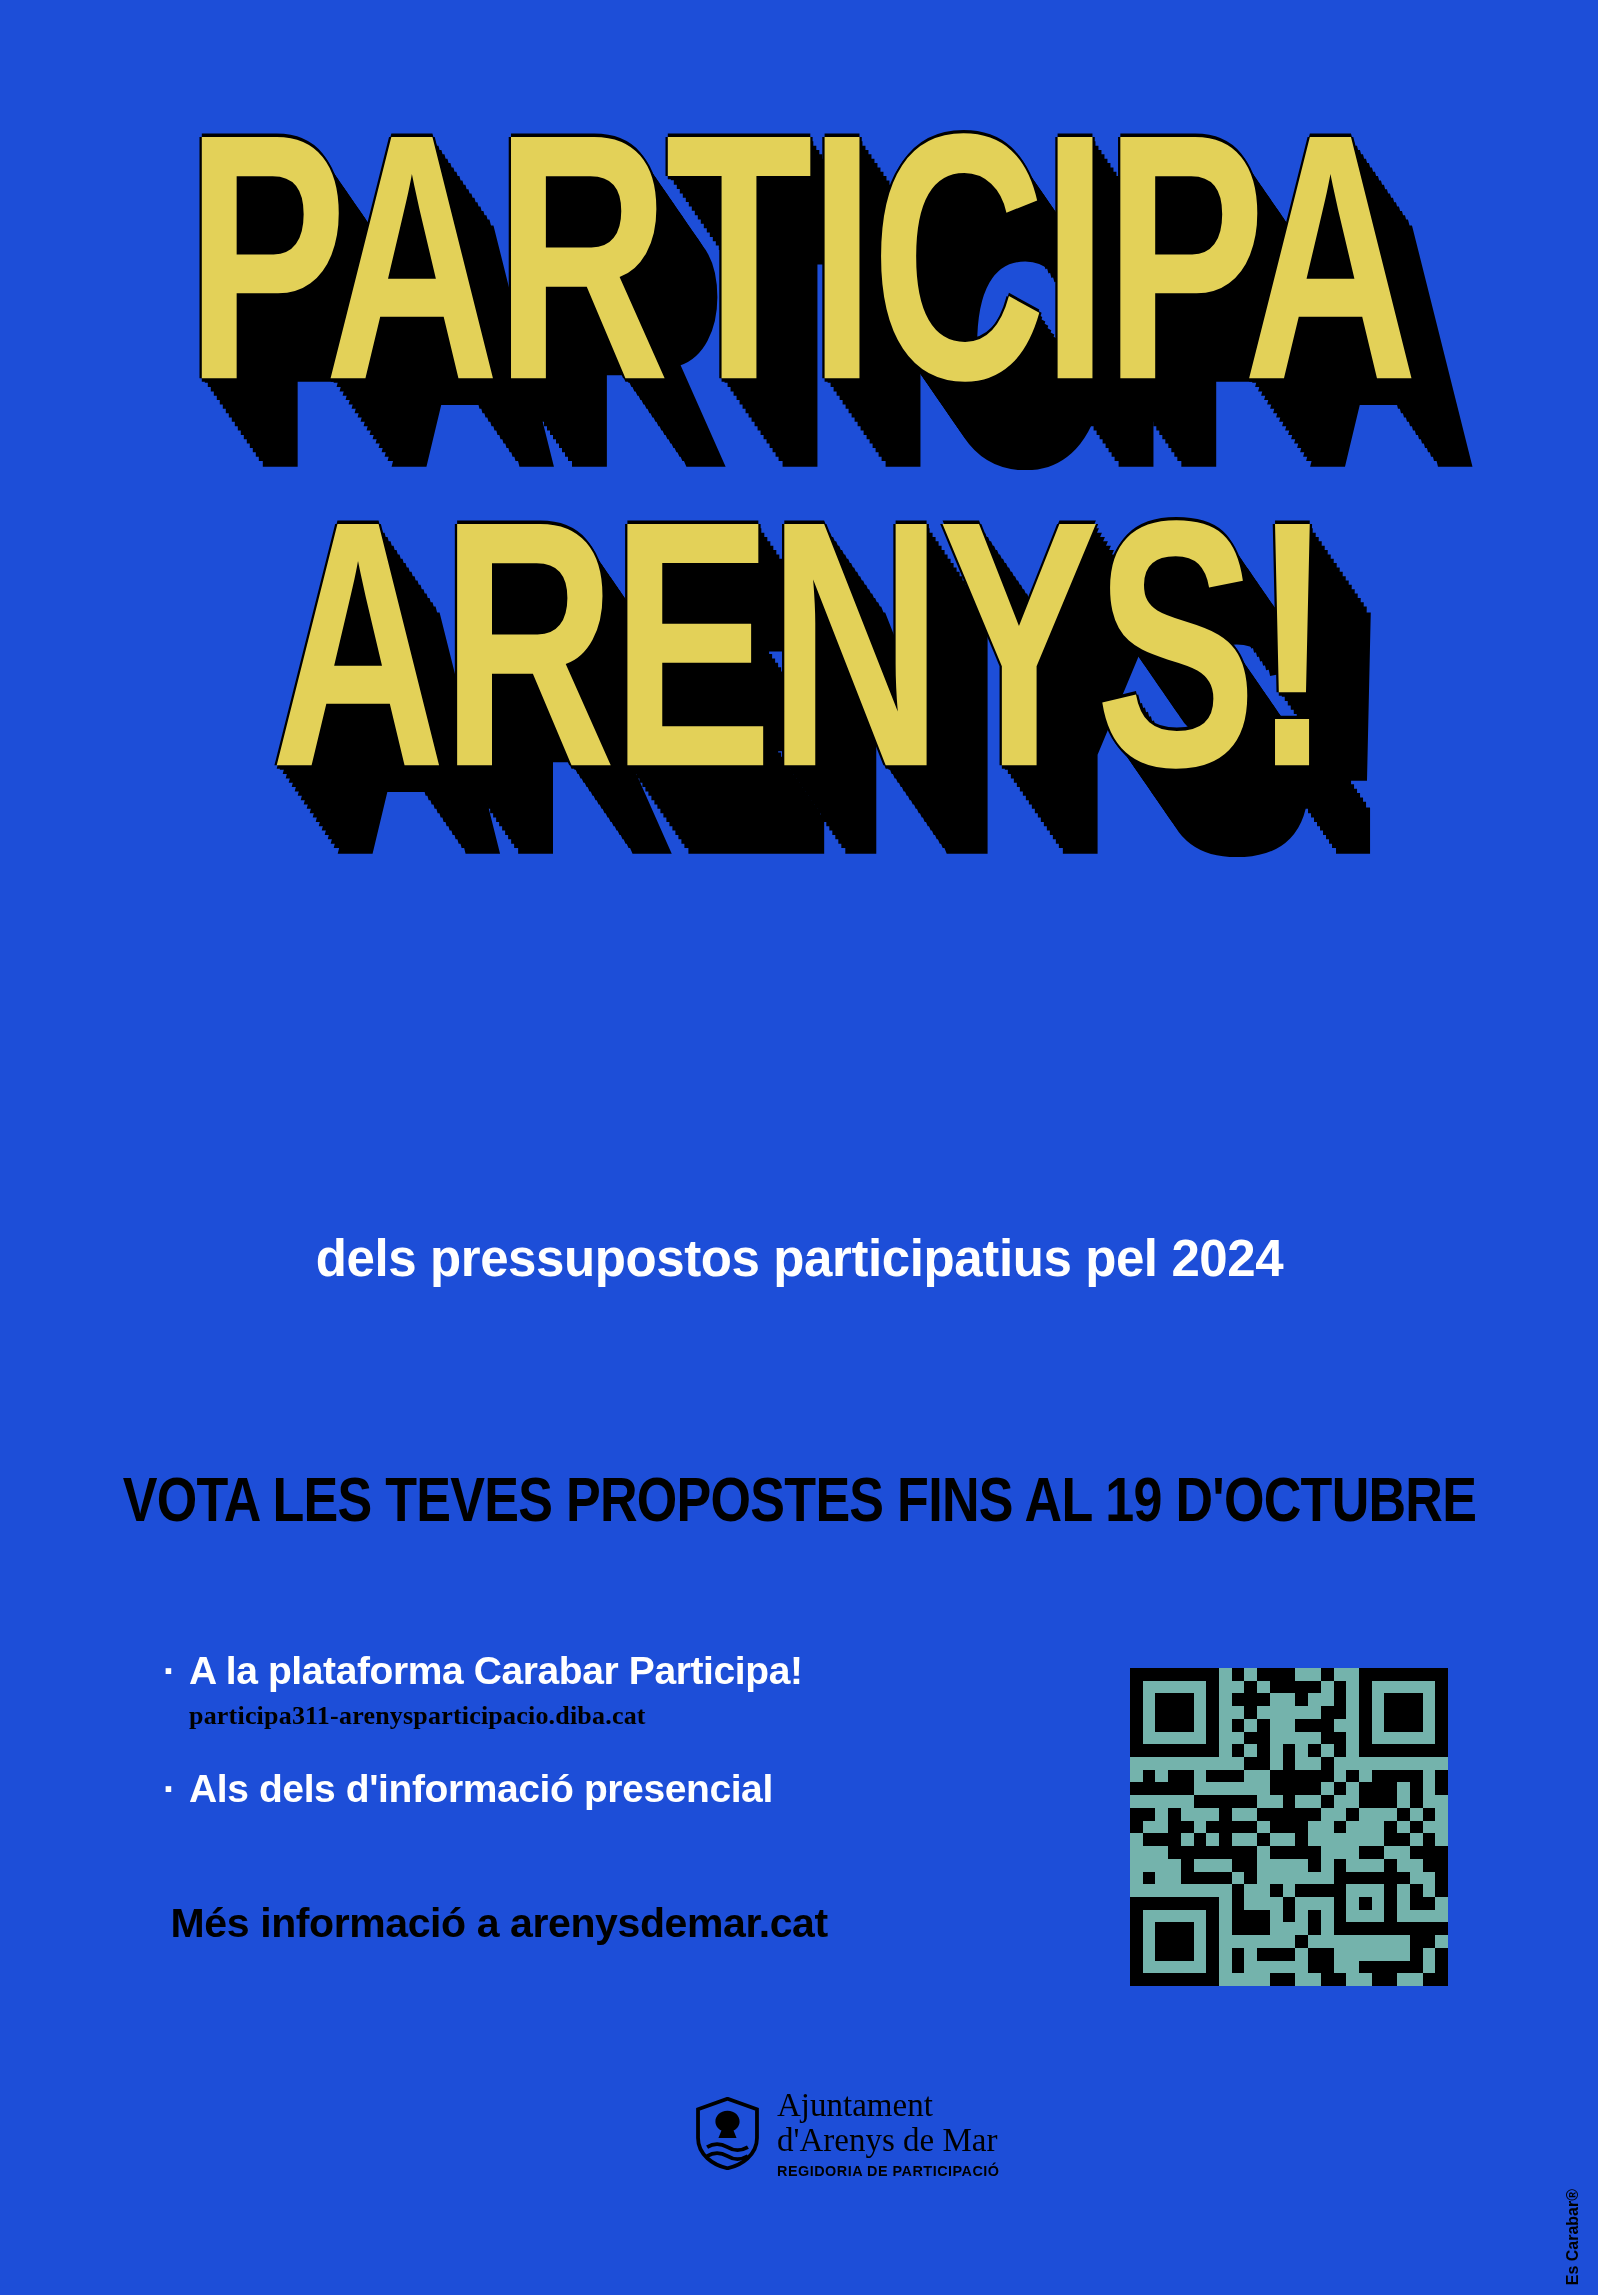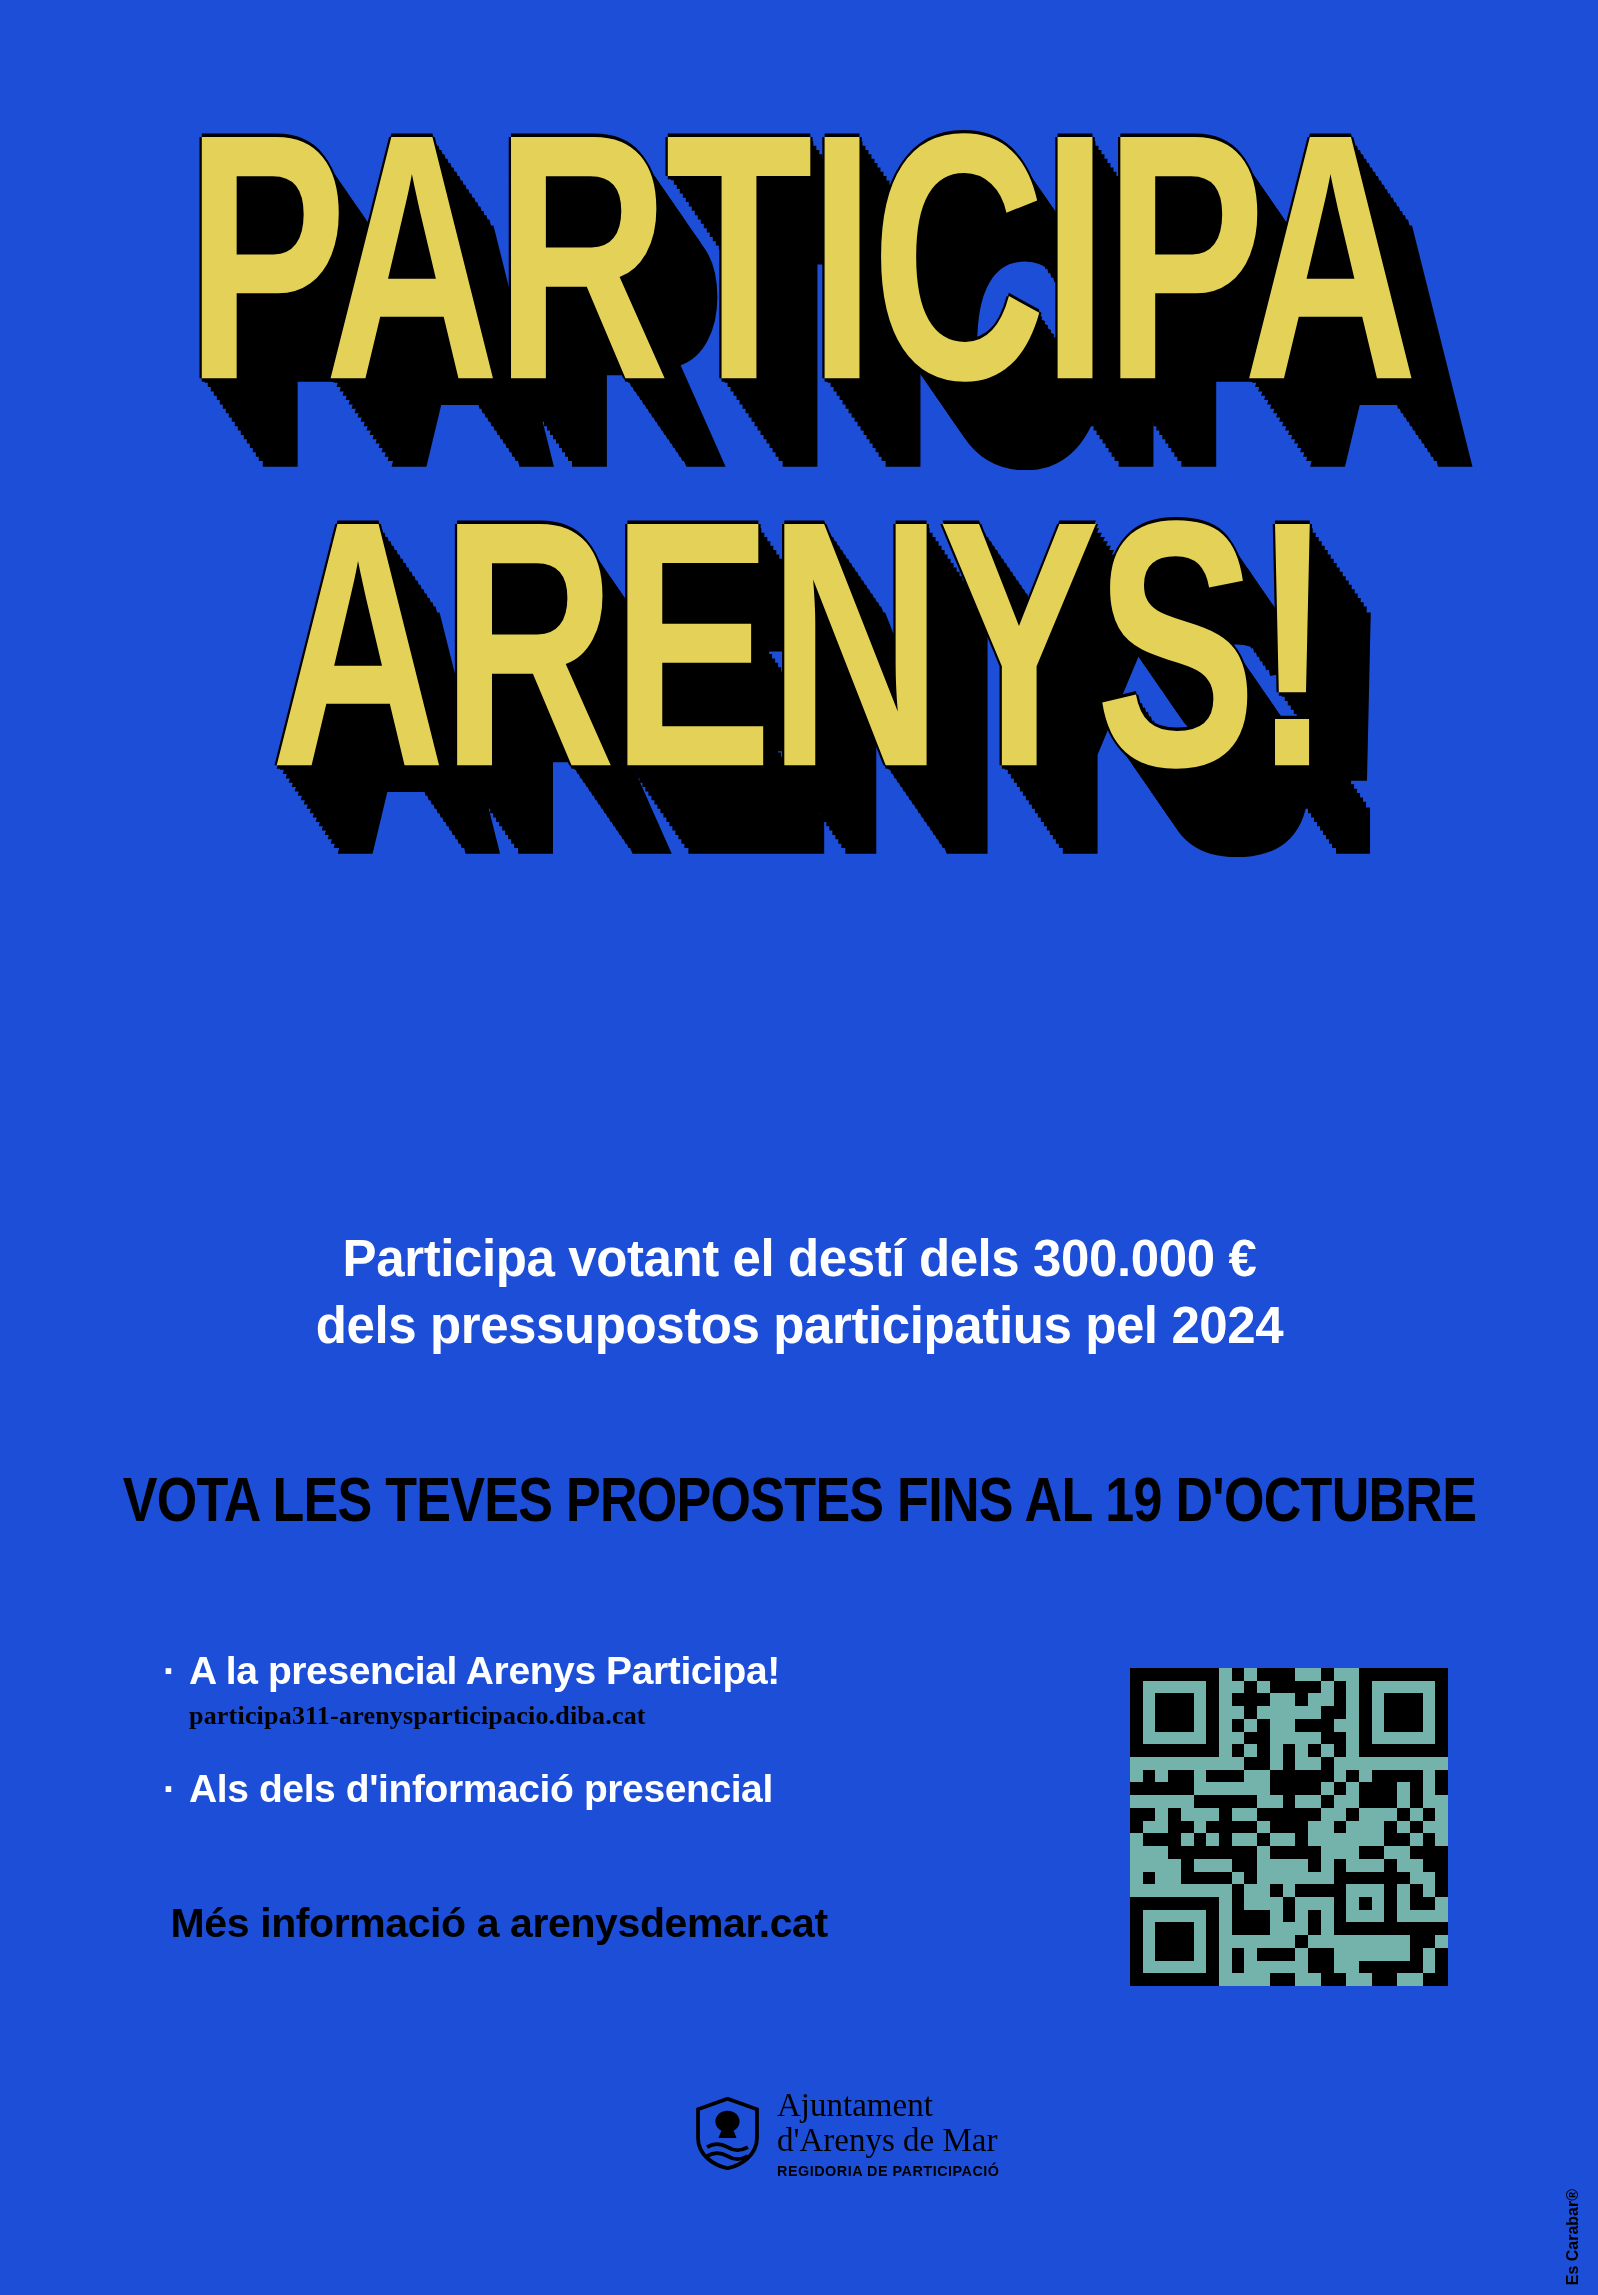--- a/index.html
+++ b/index.html
@@ -207,30 +207,29 @@
 <body>
 
 <div class="poster">
 
   <div class="headline">
     <span class="hl-line hl-1">PARTICIPA</span>
     <span class="hl-line hl-2">ARENYS!</span>
   </div>
 
   <div class="subhead">
-    <div>Participa votant el destí dels 300.000 €</div>
     <div>dels pressupostos participatius pel 2024</div>
   </div>
 
   <div class="deadline">VOTA LES TEVES PROPOSTES FINS AL 19 D'OCTUBRE</div>
 
   <div class="info-block">
     <div class="bullet-row">
       <span class="bullet-dot">·</span>
-      <span>A la presencial Arenys Participa!</span>
+      <span>A la plataforma Carabar Participa!</span>
     </div>
     <div class="bullet-url">participa311-arenysparticipacio.diba.cat</div>
 
     <div class="bullet-row second">
       <span class="bullet-dot">·</span>
       <span>Als dels d'informació presencial</span>
     </div>
 
     <div class="more-info">Més informació a arenysdemar.cat</div>
   </div>

